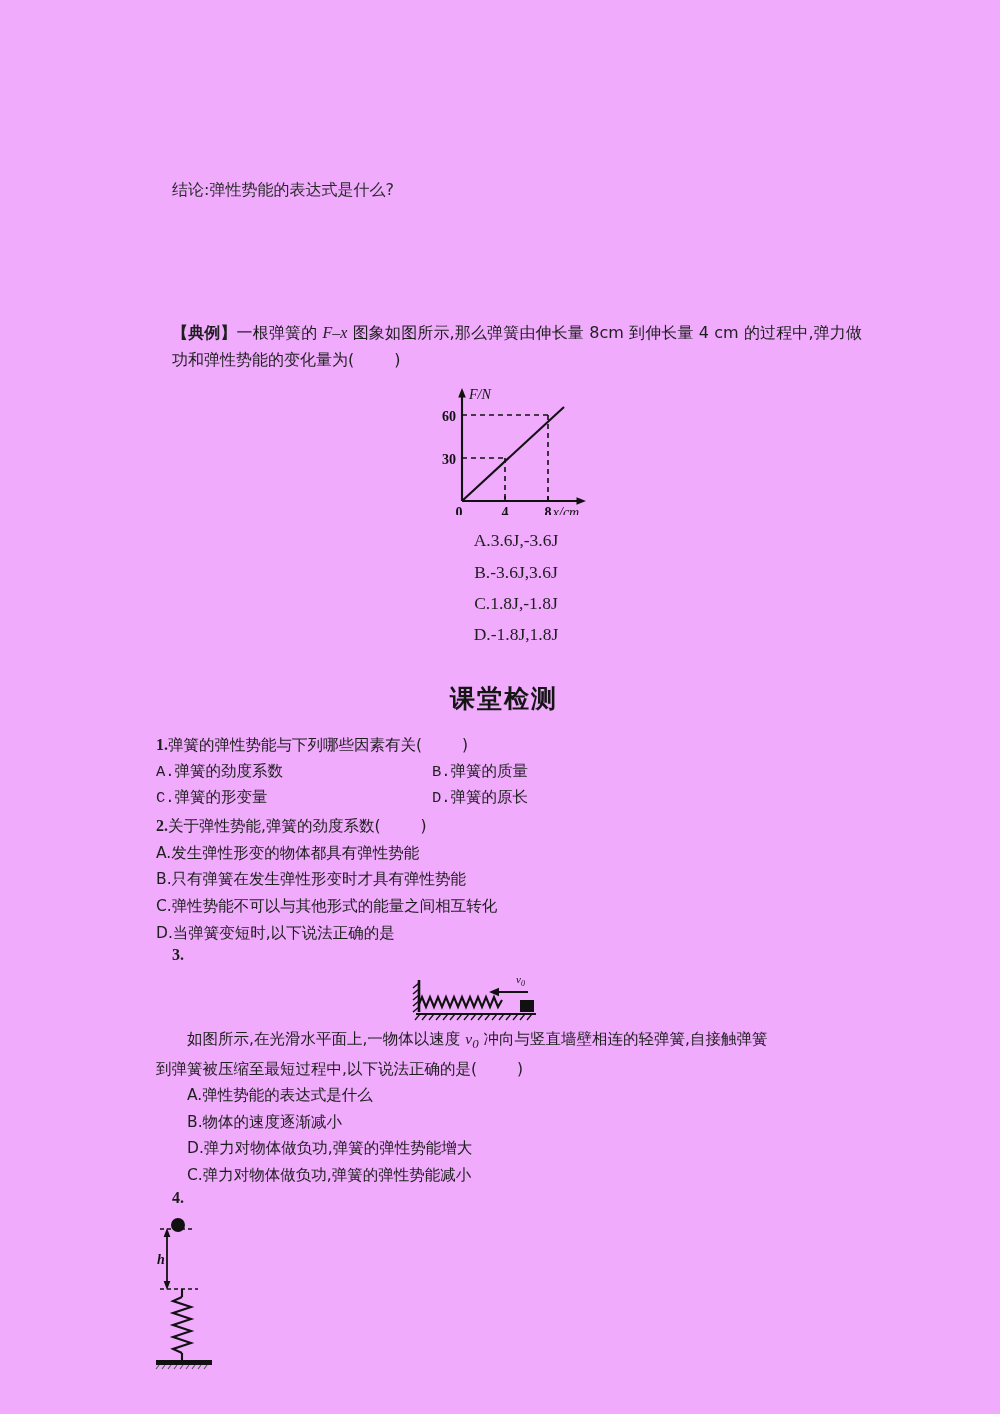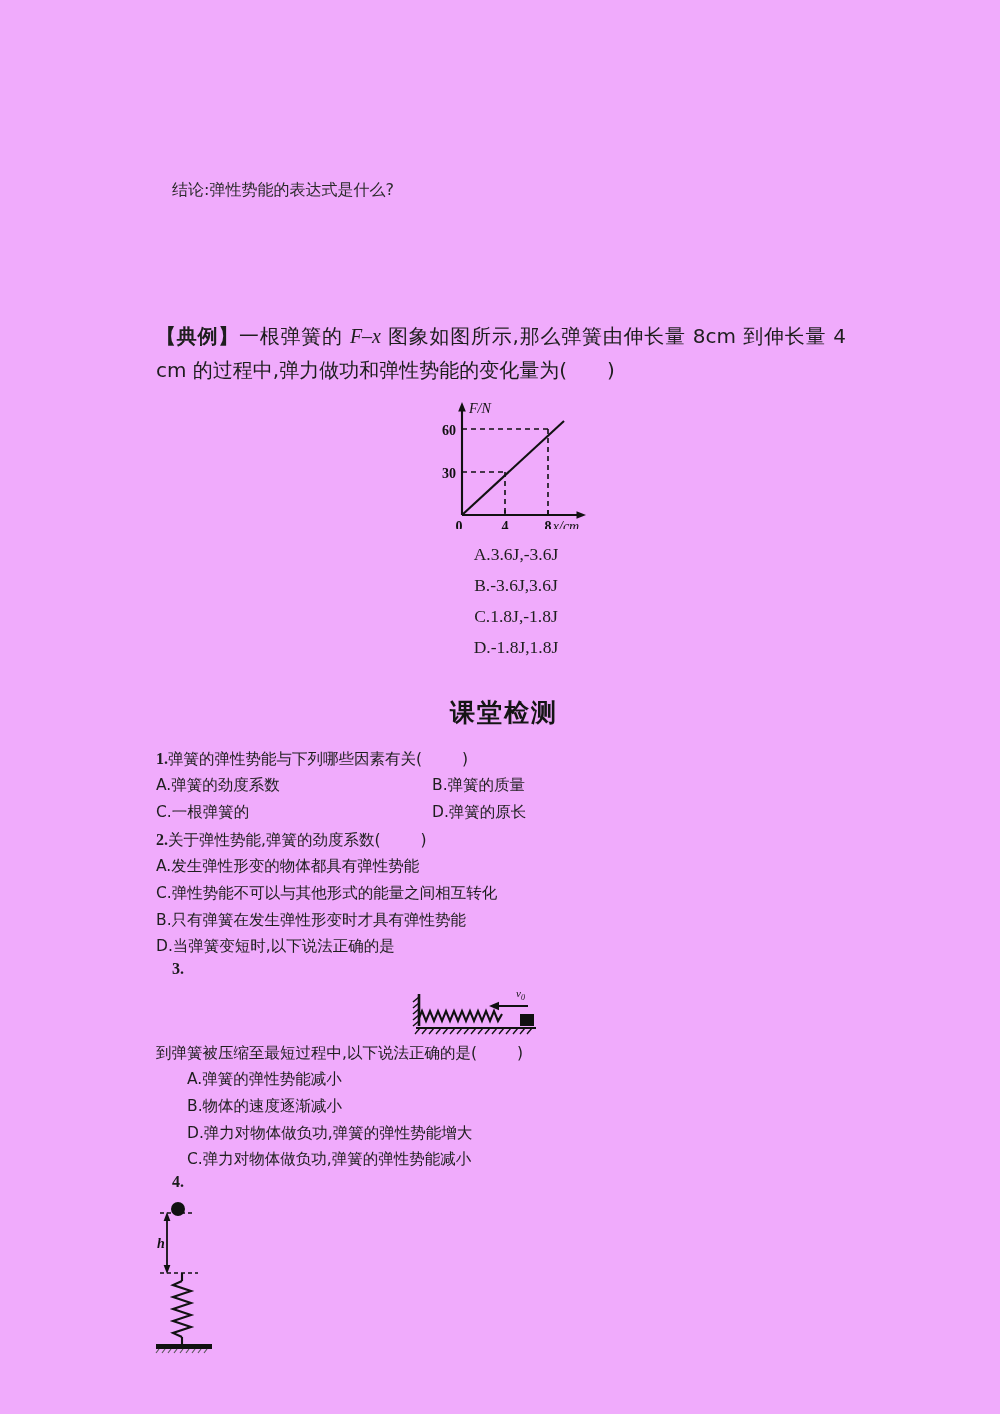--- a/index.html
+++ b/index.html
@@ -37,25 +37,25 @@
   .concl {
     font-family: "DejaVu Sans", sans-serif;
     font-size: 16px;
     color: #2a2a2a;
     margin-left: 24px;
   }
 
   
   .dianli {
     font-family: "DejaVu Sans", sans-serif;
-    font-size: 20px;
+    font-size: 16px;
     line-height: 1.7;
     color: #1e1e1e;
     text-align: justify;
-    margin-left: 8px;
+    margin-left: 24px;
     width: 690px;
   }
   .dianli .tag { font-weight: bold; }
 
   
   .graph-wrap {
     position: relative;
     width: 100%;
     height: 132px;
     margin-top: 10px;
@@ -93,21 +93,21 @@
 
   
   .q {
     font-family: "DejaVu Sans", sans-serif;
     font-size: 15.5px;
     line-height: 1.72;
     color: #1e1e1e;
     margin-left: 8px;
   }
   .q .num { font-weight: bold; font-family: "Liberation Serif", serif; font-size: 16px; }
-  .opt-row { display: flex; }
+  .opt-row { display: flex; font-family: Liberation Mono, monospace; }
   .opt-row .c1 { width: 276px; flex: none; }
 
   
   .blank { display: inline-block; min-width: 40px; }
 
   
   .fig-spring-wall {
     position: relative;
     height: 56px;
     margin-top: 6px;
@@ -199,32 +199,32 @@
 
     <div class="q">
       <div>
         <span class="num">1.</span><span>弹簧的弹性势能与下列哪些因素有关(</span><span class="blank"></span><span>)</span>
       </div>
       <div class="opt-row">
         <span class="c1">A.弹簧的劲度系数</span>
         <span>B.弹簧的质量</span>
       </div>
       <div class="opt-row">
-        <span class="c1">C.一根弹簧的</span>
+        <span class="c1">C.弹簧的形变量</span>
         <span>D.弹簧的原长</span>
       </div>
     </div>
 
     <div class="q">
       <div>
         <span class="num">2.</span><span>关于弹性势能,弹簧的劲度系数(</span><span class="blank"></span><span>)</span>
       </div>
       <div>A.发生弹性形变的物体都具有弹性势能</div>
+      <div>B.只有弹簧在发生弹性形变时才具有弹性势能</div>
       <div>C.弹性势能不可以与其他形式的能量之间相互转化</div>
-      <div>B.只有弹簧在发生弹性形变时才具有弹性势能</div>
       <div>D.当弹簧变短时,以下说法正确的是</div>
     </div>
 
     <div class="qnum-solo">3.</div>
 
     <div class="fig-spring-wall">
       <div class="inner">
         <svg width="150" height="54" viewBox="0 0 150 54">
 
           <line x1="9" y1="10" x2="9" y2="42" stroke="#111" stroke-width="2.6"></line>
@@ -263,22 +263,23 @@
           </g>
 
           <line x1="118" y1="22" x2="86" y2="22" stroke="#111" stroke-width="2"></line>
           <polygon points="79,22 89,17.8 89,26.2" fill="#111"></polygon>
           <text x="106" y="13" font-size="11" font-style="italic" fill="#111">v<tspan font-size="8" dy="2.5">0</tspan></text>
         </svg>
       </div>
     </div>
 
     <div class="q">
+      <div class="indent2"><span>如图所示,在光滑水平面上,一物体以速度 </span><span class="ital">v<sub>0</sub></span><span> 冲向与竖直墙壁相连的轻弹簧,自接触弹簧</span></div>
       <div><span>到弹簧被压缩至最短过程中,以下说法正确的是(</span><span class="blank"></span><span>)</span></div>
-      <div class="indent2">A.弹簧的弹性势能减小</div>
+      <div class="indent2">A.弹性势能的表达式是什么</div>
       <div class="indent2">B.物体的速度逐渐减小</div>
       <div class="indent2">D.弹力对物体做负功,弹簧的弹性势能增大</div>
       <div class="indent2">C.弹力对物体做负功,弹簧的弹性势能减小</div>
     </div>
 
     <div class="qnum-solo">4.</div>
 
     <div class="fig-vspring">
       <div class="inner">
         <svg width="110" height="160" viewBox="0 0 110 160">

